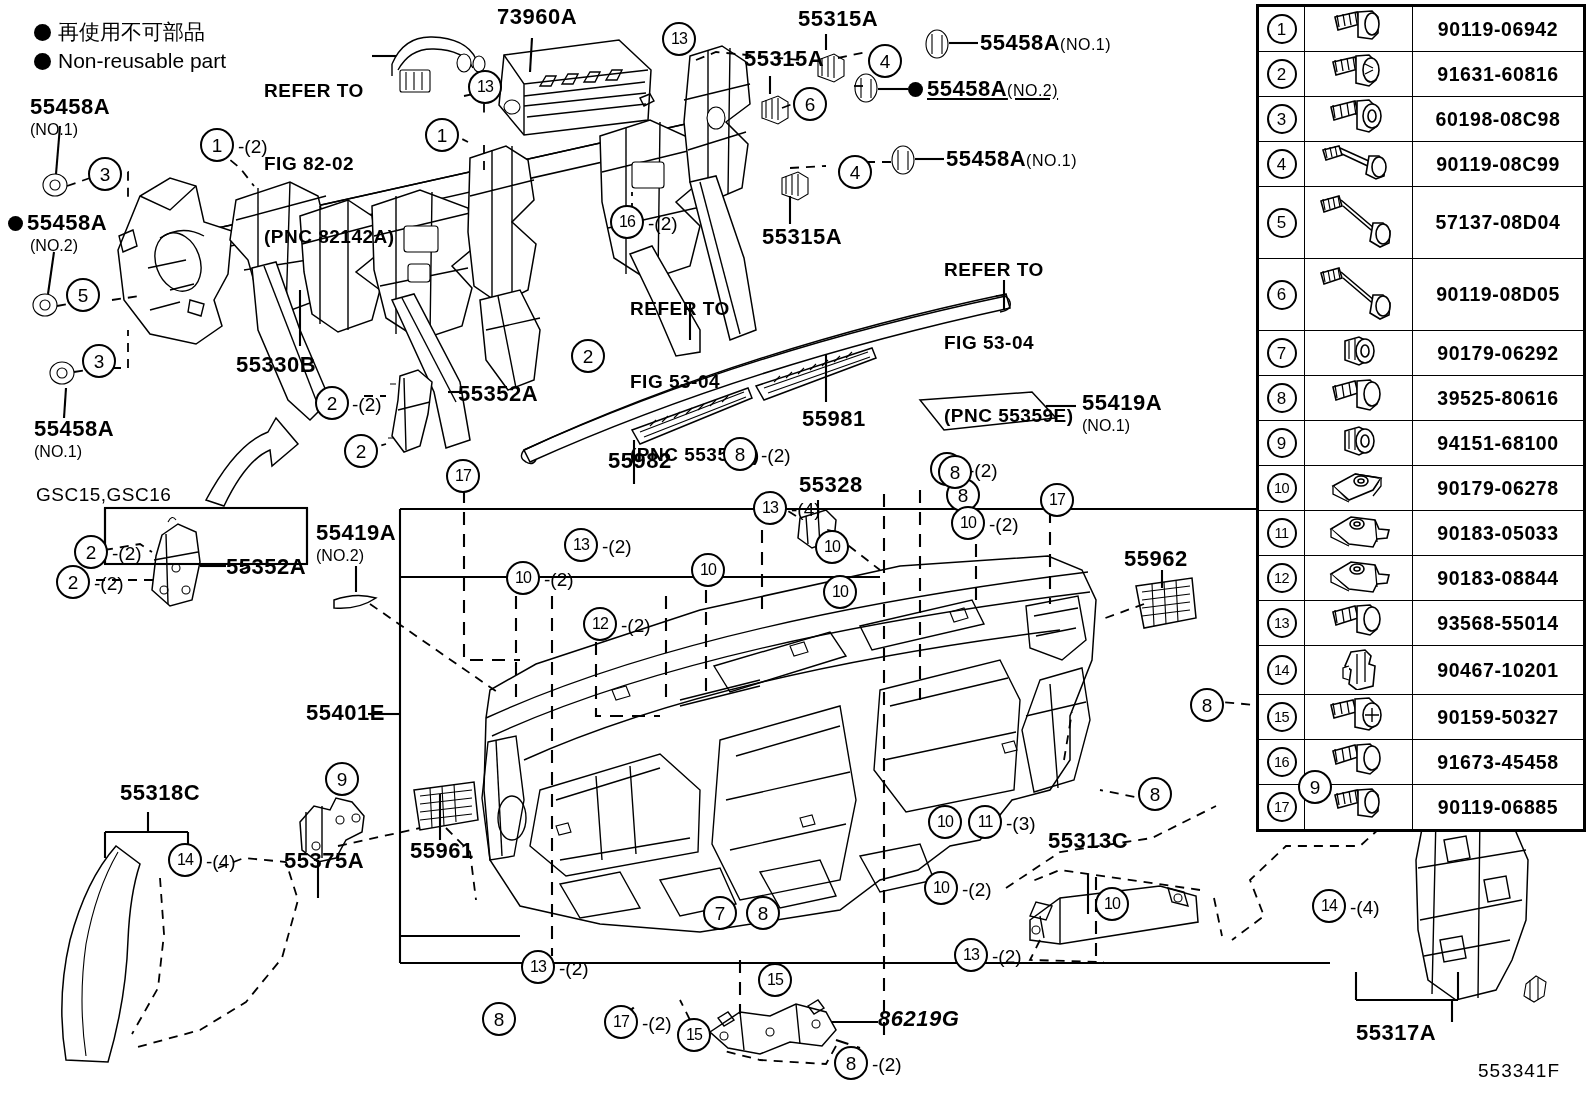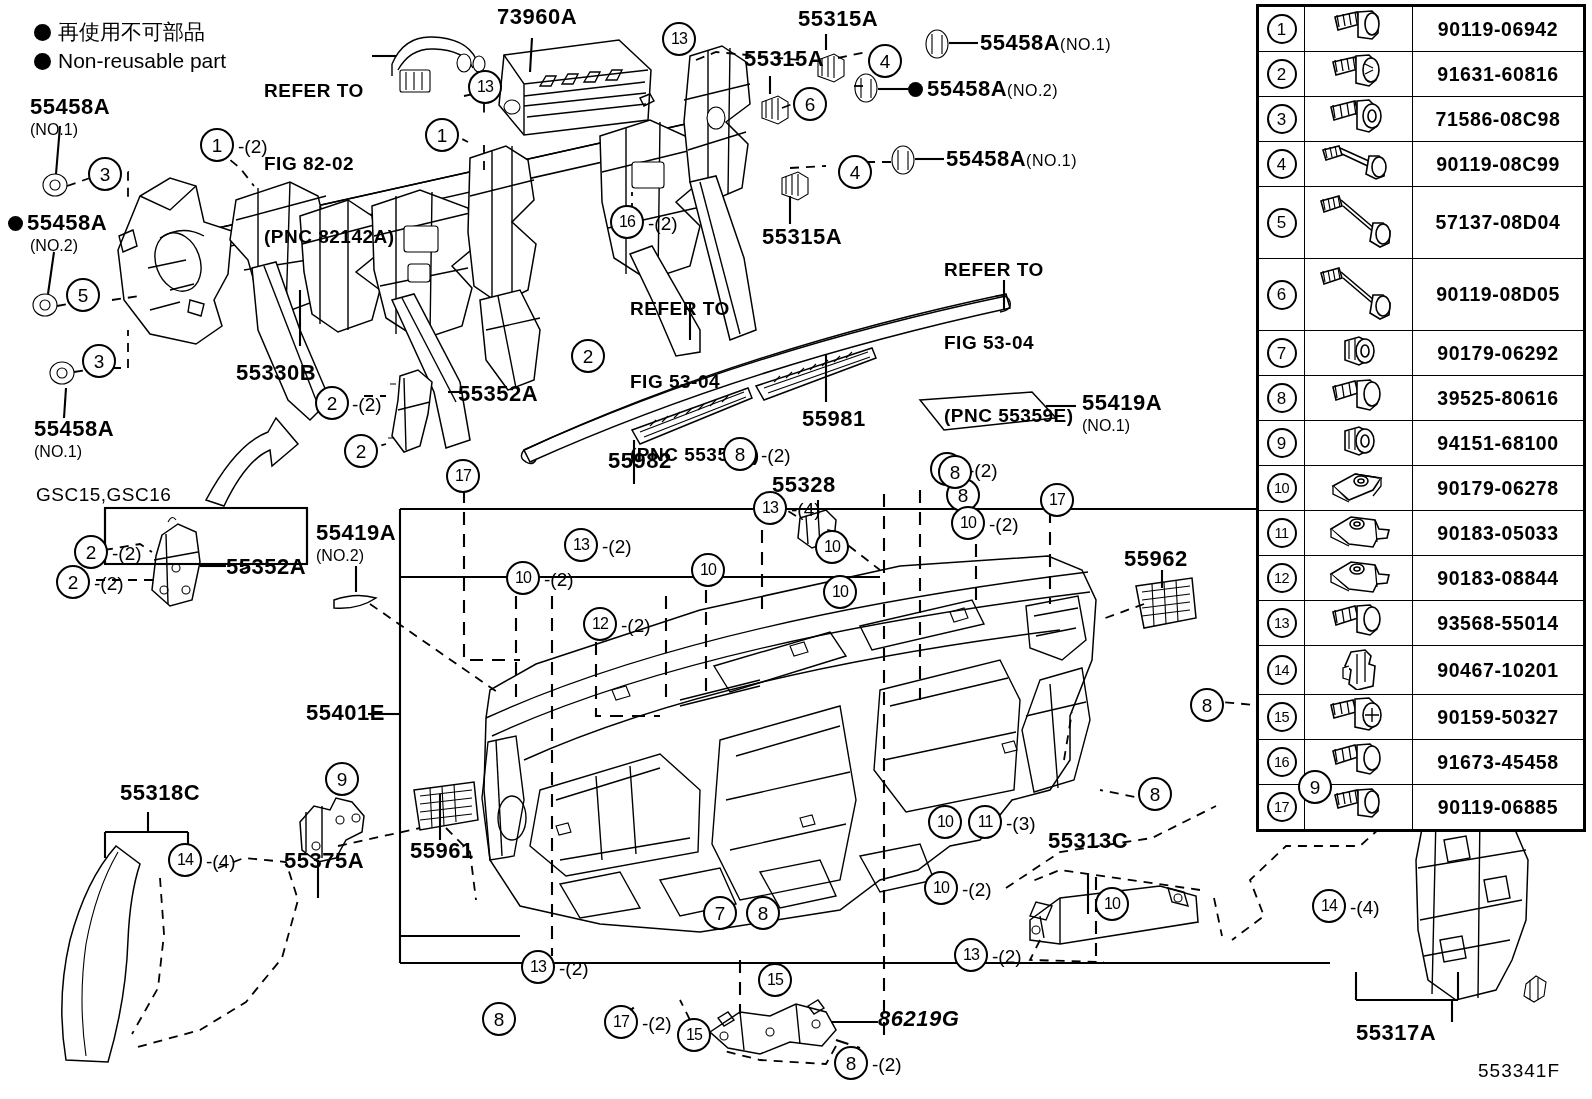--- a/index.html
+++ b/index.html
@@ -582,44 +582,44 @@
   </div>
 
   <div class="abs" style="left:34px; top:418px;">
     <div class="pn">55458A</div>
     <div class="pn-sub" style="margin-top:4px;">(NO.1)</div>
   </div>
 
   <div class="abs pn" style="left:980px; top:32px;">
     <span>55458A</span><span class="pn-sub">(NO.1)</span>
   </div>
-  <div class="abs pn" style="left:908px; top:78px;">
+  <div class="abs pn" style="left:908px; top:78px;text-decoration:underline;">
     <span class="bullet-sm"></span><span>55458A</span><span class="pn-sub">(NO.2)</span>
   </div>
   <div class="abs pn" style="left:946px; top:148px;">
     <span>55458A</span><span class="pn-sub">(NO.1)</span>
   </div>
 
-  <div class="abs pn" style="left:236px; top:354px;margin-top:8px;">55330B</div>
+  <div class="abs pn" style="left:236px; top:354px;">55330B</div>
   <div class="abs pn" style="left:458px; top:383px;">55352A</div>
   <div class="abs pn" style="left:226px; top:556px;">55352A</div>
 
   <div class="abs pn" style="left:608px; top:450px;">55982</div>
   <div class="abs pn" style="left:802px; top:408px;">55981</div>
 
   <div class="abs" style="left:1082px; top:392px;">
     <div class="pn">55419A</div>
     <div class="pn-sub" style="margin-top:4px;">(NO.1)</div>
   </div>
   <div class="abs" style="left:316px; top:522px;">
     <div class="pn">55419A</div>
     <div class="pn-sub" style="margin-top:4px;">(NO.2)</div>
   </div>
 
-  <div class="abs pn" style="left:772px; top:474px;">55328</div>
+  <div class="abs pn" style="left:799px; top:474px;">55328</div>
   <div class="abs pn" style="left:1124px; top:548px;">55962</div>
   <div class="abs pn" style="left:306px; top:702px;">55401E</div>
   <div class="abs pn" style="left:410px; top:840px;">55961</div>
   <div class="abs pn" style="left:284px; top:850px;">55375A</div>
   <div class="abs pn" style="left:120px; top:782px;">55318C</div>
   <div class="abs pn" style="left:1048px; top:830px;">55313C</div>
   <div class="abs pn" style="left:878px; top:1008px;font-style:italic;">86219G</div>
   <div class="abs pn" style="left:1430px; top:762px;">55374A</div>
   <div class="abs pn" style="left:1356px; top:1022px;">55317A</div>
 
@@ -757,21 +757,21 @@
             <td class="c-num" style="height: 40px;"><span class="lg-circle">3</span></td>
             <td class="c-ico"><svg width="88" height="40" viewBox="0 0 88 40">
                 <g stroke="#000" stroke-width="1.6" fill="#fff">
       <path d="M16 10 l24 -6 l3 12 l-24 7 z"></path>
                   <path d="M18 8 l2 13 M25 7 l2 13 M32 6 l2 13 M39 5 l2 13" stroke-width="1.3"></path>
       <path d="M42 4 l12 -1 l8 8 l0 18 l-8 6 l-12 -3 z"></path>
                   <ellipse cx="57" cy="19" rx="9" ry="12"></ellipse>
       <ellipse cx="57" cy="19" rx="4" ry="6"></ellipse>
                 </g>
               </svg></td>
-            <td class="c-pn">71586-08C98</td>
+            <td class="c-pn">60198-08C98</td>
           </tr>
           <tr>
             <td class="c-num" style="height: 40px;"><span class="lg-circle">4</span></td>
             <td class="c-ico"><svg width="88" height="40" viewBox="0 0 88 40">
                 <g stroke="#000" stroke-width="1.6" fill="#fff">
       <path d="M8 8 l16 -4 l3 9 l-16 5 z"></path>
                   <path d="M10 6 l2 10 M15 5 l2 10 M20 4 l2 10" stroke-width="1.2"></path>
       <path d="M25 6 L56 20 M27 12 L57 26"></path>
       <path d="M54 14 l10 0 l6 7 l-1 13 l-8 3 l-10 -5 z"></path>
                   <ellipse cx="64" cy="25" rx="7" ry="10"></ellipse>

